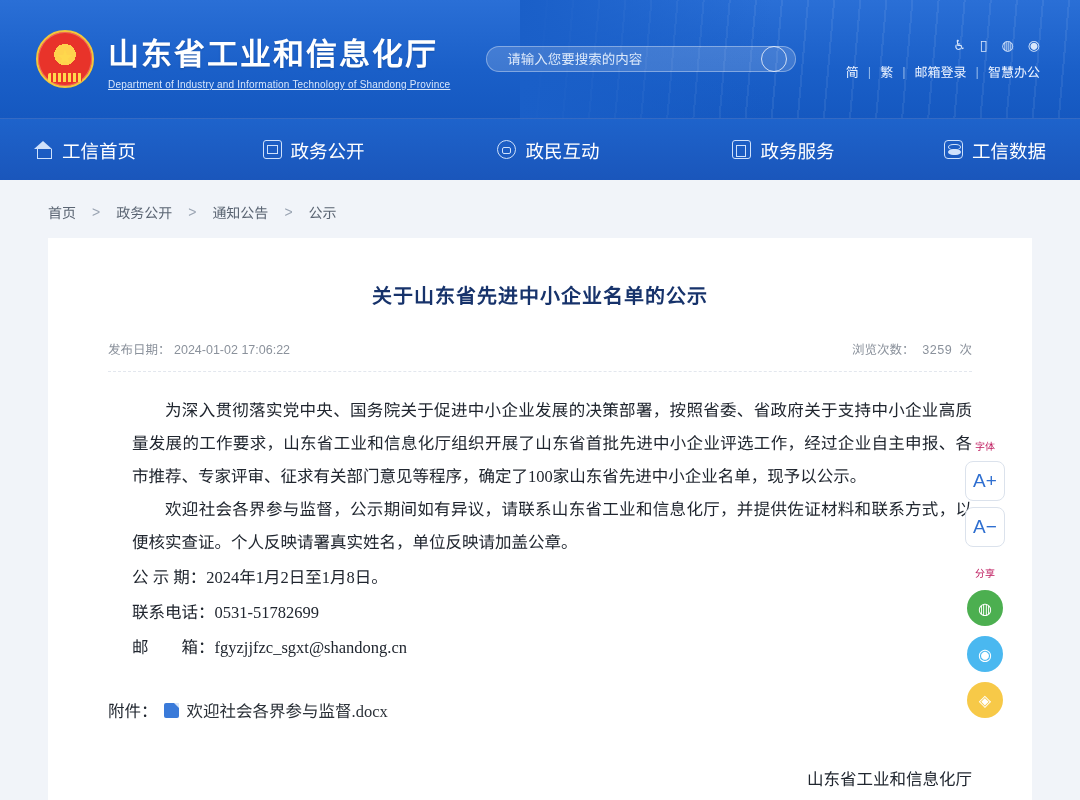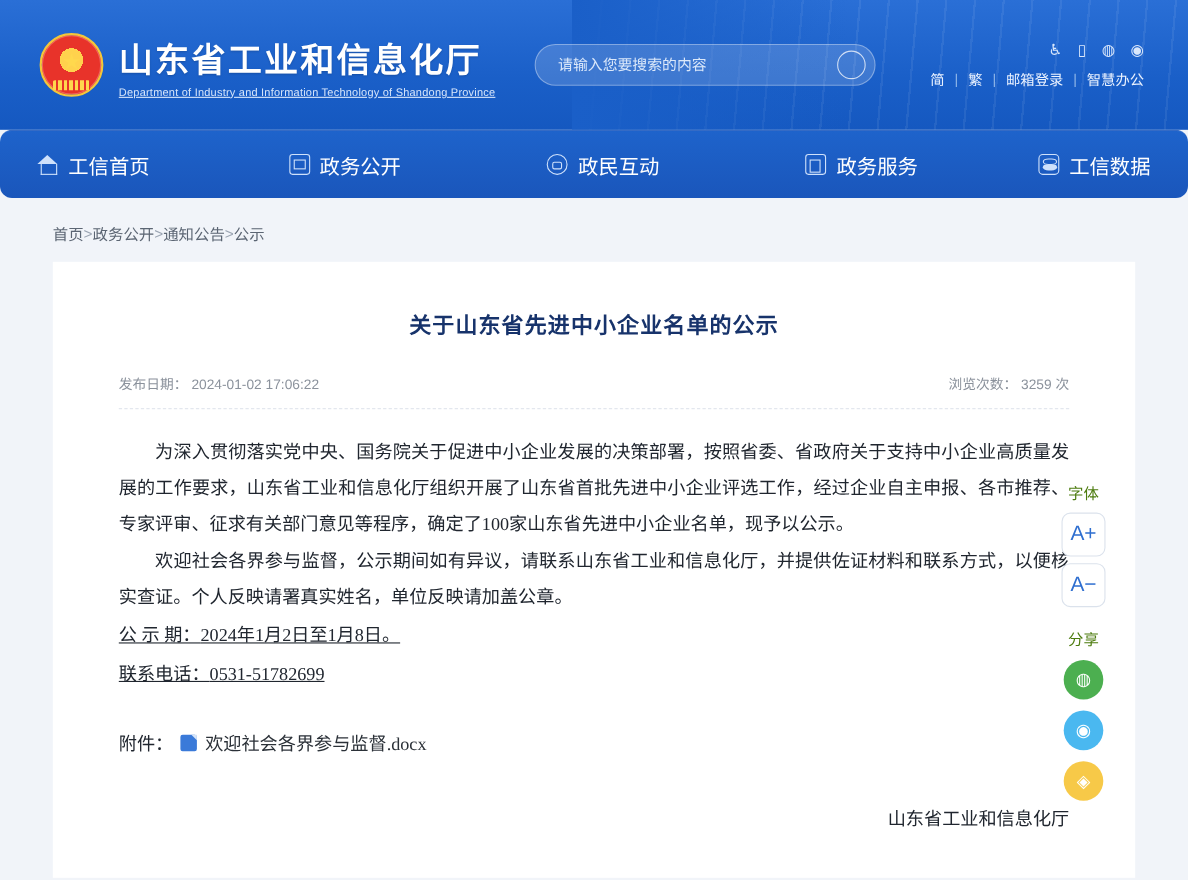--- a/index.html
+++ b/index.html
@@ -53,21 +53,21 @@
     font-size: 31px; font-weight: bold; color: #fff; letter-spacing: 2px;
     text-shadow: 0 1px 2px rgba(0,0,0,0.18);
     font-family: "Liberation Serif", "DejaVu Serif", serif;
   }
   .site-title .en {
     font-size: 10px; color: #d7e6fb; margin-top: 5px; letter-spacing: 0.2px; text-decoration: underline;
   }
 
   .search-box {
     margin-left: 36px;
-    width: 310px; height: 38px;
+    width: 310px; height: 26px;
     border-radius: 19px;
     background: rgba(255,255,255,0.16);
     border: 1px solid rgba(255,255,255,0.35);
     display: flex; align-items: center;
     padding: 0 8px 0 20px;
     justify-content: space-between;
   }
   .search-box input {
     flex: 1; background: transparent; border: 0; outline: none;
     color: #fff; font-size: 13.5px;
@@ -90,21 +90,20 @@
   .top-links a { color: #eaf2ff; text-decoration: none; }
   .top-links .sep { color: #8fb6e8; }
 
   
   .nav {
     height: 62px;
     background: linear-gradient(180deg,#1e63cb 0%, #1a56bb 100%);
     border-top: 1px solid rgba(255,255,255,0.12);
     display: flex; align-items: center;
     padding: 0 34px;
-    border-radius: 11px;
   }
   .nav-item {
     display: flex; align-items: center; gap: 9px;
     color: #ffffff; font-size: 18.5px; cursor: pointer;
     flex: 1; justify-content: center;
   }
   .nav-item:first-child { justify-content: flex-start; flex: 0 0 auto; margin-right: 60px;}
   .nav-item:last-child { justify-content: flex-end; flex: 0 0 auto; margin-left: 43px; }
   .nav-ico {
     width: 19px; height: 19px; border: 1.6px solid #cfe1fb; border-radius: 3px;
@@ -125,21 +124,21 @@
   .nav-ico.service::before { content:""; position:absolute; left:3px; top:3.5px; width:8px; height:10px; border:1.5px solid #cfe1fb;}
   .nav-ico.interact { border-radius: 50%; }
   .nav-ico.interact::before { content:""; position:absolute; left:4px; top:6px; width:7px; height:5px; border:1.5px solid #cfe1fb; border-radius:2px;}
   .nav-ico.data { border-radius: 4px; }
   .nav-ico.data::before { content:""; position:absolute; left:3px; top:3px; width:11px; height:3.5px; border:1.4px solid #cfe1fb; border-radius:50%/70%; box-shadow:0 5px 0 #cfe1fb;}
 
   
   .crumb {
     padding: 22px 48px 16px;
     font-size: 14px; color: #5b6573;
-    display: flex; align-items: center; 
+    display: flex; align-items: center; gap: 16px;
   }
   .crumb a { color: #5b6573; text-decoration: none; }
   .crumb .gt { color: #9aa4b2; }
 
   
   .card {
     margin: 0 48px;
     background: #fff;
     min-height: 560px;
     padding: 42px 60px 30px;
@@ -152,32 +151,32 @@
     font-family: "Liberation Serif", "DejaVu Serif", serif;
     margin-bottom: 30px;
   }
   .meta {
     display: flex; align-items: center;
     font-size: 12.5px; color: #8b929c;
     border-bottom: 1px dashed #e3e7ee;
     padding-bottom: 13px;
   }
   .meta .m1 { margin-right: 44px; }
-  .meta .m3 { margin-left: auto; }
+  .meta .m3 { margin-left: auto; font-family: Liberation Mono, monospace; }
   .meta .num { color: #8b929c; }
 
   .body {
     margin-top: 22px;
     font-size: 16.5px; line-height: 2.0;
     color: #20262f;
     font-family: "Liberation Serif", "DejaVu Serif", serif;
     text-align: justify;
   }
-  .body p { text-indent: 2em; }
-  .body p.noind { text-indent: 0; text-decoration: underline; }
+  .body p { text-indent: 2em; margin-left: 24px; }
+  .body p.noind { text-indent: 0; }
   .kv { margin-top: 2px; }
   .attach {
     margin-top: 34px; display: flex; align-items: center; gap: 6px;
     font-size: 16.5px; color: #20262f;
     font-family: "Liberation Serif","DejaVu Serif", serif;
   }
   .attach .doc-ico {
     width: 15px; height: 15px; background: #3a7ad9; border-radius: 2px;
     display: inline-block; position: relative; margin-right: 2px;
   }
@@ -190,21 +189,21 @@
     margin-top: 42px; text-align: right;
     font-size: 16.5px; line-height: 1.9; color: #20262f;
     font-family: "Liberation Serif","DejaVu Serif", serif;
   }
 
   
   .tools {
     position: absolute; right: 12px; top: 200px;
     width: 70px; text-align: center;
   }
-  .tools .grp-label { font-size: 14px; color: #4d7c0f; margin-bottom: 8px; }
+  .tools .grp-label { font-size: 10px; color: #be185d; margin-bottom: 8px; }
   .font-btn {
     width: 40px; height: 40px; margin: 0 auto 6px;
     border: 1px solid #dbe2ec; border-radius: 8px;
     color: #2f6fd0; font-size: 19px; line-height: 38px;
     background: #fff; cursor: pointer;
   }
   .share { margin-top: 18px; }
   .share-dot {
     width: 36px; height: 36px; border-radius: 50%;
     margin: 10px auto 0; cursor: pointer;
@@ -305,20 +304,23 @@
   <div class="body">
     <p>为深入贯彻落实党中央、国务院关于促进中小企业发展的决策部署，按照省委、省政府关于支持中小企业高质量发展的工作要求，山东省工业和信息化厅组织开展了山东省首批先进中小企业评选工作，经过企业自主申报、各市推荐、专家评审、征求有关部门意见等程序，确定了100家山东省先进中小企业名单，现予以公示。</p>
     <p>欢迎社会各界参与监督，公示期间如有异议，请联系山东省工业和信息化厅，并提供佐证材料和联系方式，以便核实查证。个人反映请署真实姓名，单位反映请加盖公章。</p>
 
     <p class="noind kv">
       <span>公 示 期：</span><span>2024年1月2日至1月8日。</span>
     </p>
     <p class="noind kv">
       <span>联系电话：</span><span>0531-51782699</span>
     </p>
+    <p class="noind kv">
+      <span>邮　　箱：</span><span>fgyzjjfzc_sgxt@shandong.cn</span>
+    </p>
   </div>
 
   <div class="attach">
     <span>附件：</span>
     <span class="doc-ico"></span>
     <a href="#">欢迎社会各界参与监督.docx</a>
   </div>
 
   <div class="sign">
     <div>山东省工业和信息化厅</div>

